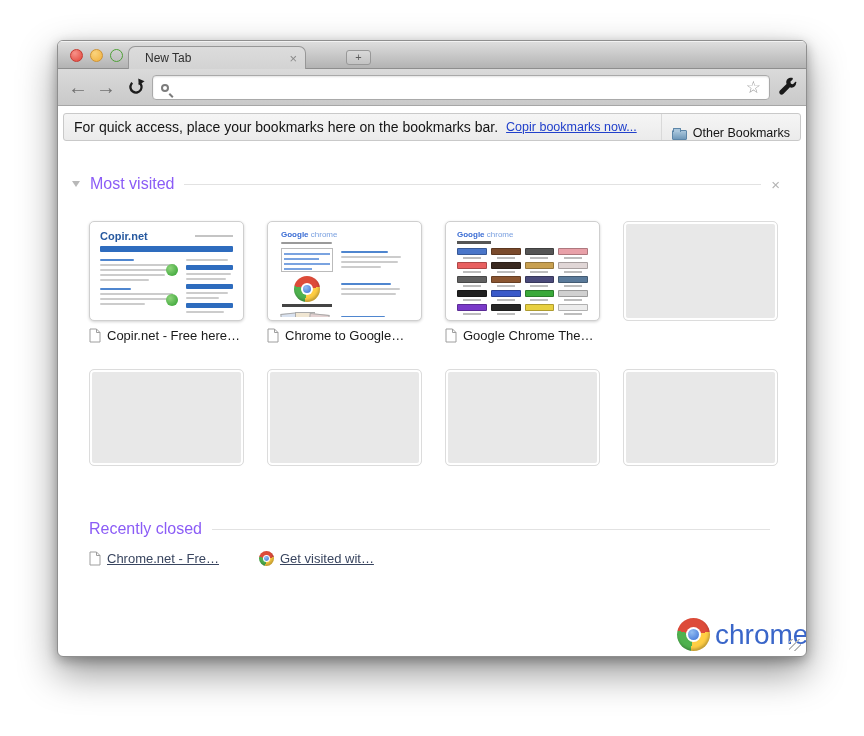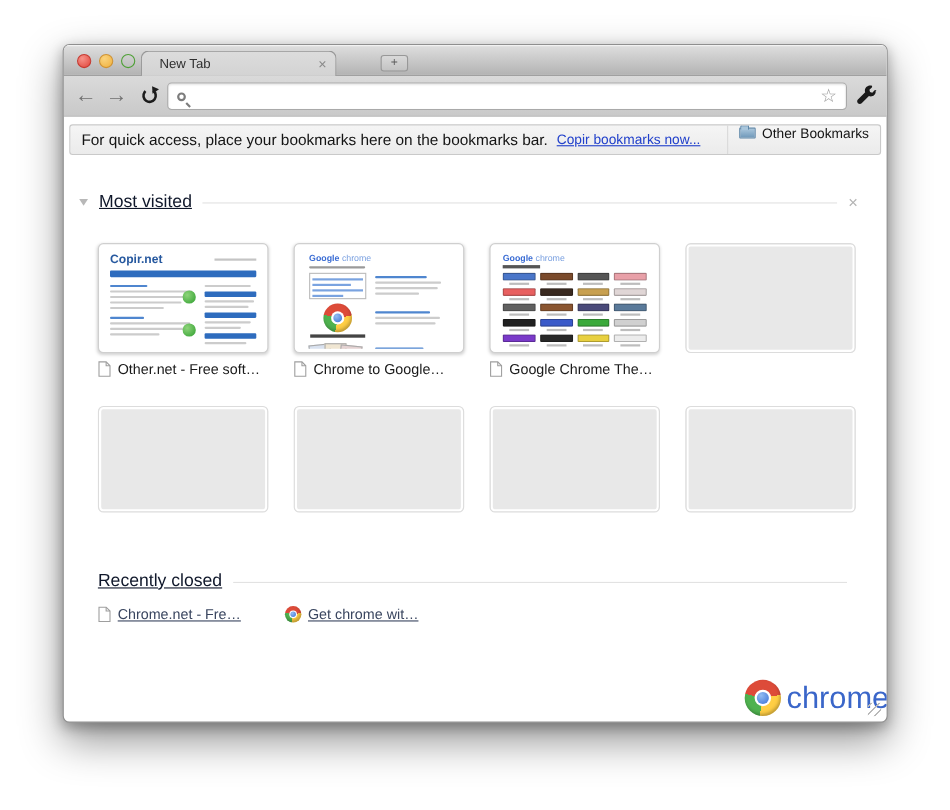--- a/index.html
+++ b/index.html
@@ -46,29 +46,29 @@
   .omni-input{ flex:1; border:none; outline:none; font-size:13px; margin-left:7px; background:transparent; }
   .star{ font-size:17px; color:#9a9a9a; flex:none; }
   .wrench{ position:absolute; right:7px; top:8px; width:22px; height:22px; }
 
   
   .bm-bar{ position:absolute; left:5px; right:5px; top:72px; height:28px;
     background:linear-gradient(#f5f5f5,#ebebeb); border:1px solid #c9c9c9; border-radius:3px;
     display:flex; align-items:center; padding:0 10px; }
   .bm-msg{ font-size:14px; color:#141414; }
   .bm-link{ font-size:12.5px; color:#2140cb; text-decoration:underline; margin-left:8px; cursor:pointer; }
-  .other-bm{ margin-left:auto; display:flex; align-items:flex-start; gap:6px; padding-left:10px; border-left:1px solid #d9d9d9; height:100%; }
+  .other-bm{ margin-left:auto; display:flex; align-items:flex-end; gap:6px; padding-left:10px; border-left:1px solid #d9d9d9; height:100%; }
   .folder{ width:15px; height:10px; background:linear-gradient(#a9c6dc,#7099ba); border:1px solid #5d86a8; border-radius:1px; position:relative; margin-top:2px;}
   .folder::before{ content:""; position:absolute; left:0; top:-3px; width:6px; height:3px; background:#a9c6dc; border:1px solid #5d86a8; border-bottom:none; border-radius:1px 1px 0 0; }
   .other-bm-label{ font-size:12.5px; color:#141414; }
 
   
   .section-head{ position:absolute; left:14px; right:26px; height:18px; display:flex; align-items:center; }
   .disclosure{ width:0; height:0; border-left:4.5px solid transparent; border-right:4.5px solid transparent; border-top:6px solid #b8b8b8; margin-right:10px; }
-  .section-title{ font-size:16px; color:#0f172a; white-space:nowrap;text-decoration:underline; }
+  .section-title{ font-size:16px; color:#8b5cf6; white-space:nowrap; }
   .head-rule{ flex:1; border-top:1px solid #e2e2e2; margin:0 10px; }
   .section-close{ font-size:15px; color:#b3b3b3; line-height:1; cursor:pointer; }
 
   .tiles-row{ position:absolute; left:31px; width:689px; display:flex; gap:23px; }
   .tile{ width:155px; height:100px; border-radius:5px; flex:none; }
   .tile.filled{ background:#fff; border:1px solid #cfcfcf; padding:3px; box-shadow:0 1px 3px rgba(0,0,0,.18); cursor:pointer; }
   .tile.empty{ background:#e8e8e8; border:1px solid #dcdcdc; box-shadow:inset 0 0 0 2px #fff; height:97px; }
   .thumb{ width:100%; height:100%; background:#fff; overflow:hidden; position:relative; }
 
   .labels-row{ position:absolute; left:31px; width:689px; display:flex; gap:23px; }
@@ -363,21 +363,21 @@
 
     <div class="tile empty" style="height:100px;"></div>
   </div>
 
   <div class="labels-row" style="top:287px;">
     <div class="tile-label">
       <svg class="doc-icon" width="12" height="15" viewBox="0 0 12 15">
         <path d="M1 1 h6.5 L11 4.5 V14 H1 Z" fill="#fff" stroke="#9e9e9e"></path>
         <path d="M7.5 1 V4.5 H11" fill="none" stroke="#9e9e9e"></path>
       </svg>
-      <span>Other.net - Free soft…</span>
+      <span>Copir.net - Free here…</span>
     </div>
     <div class="tile-label">
       <svg class="doc-icon" width="12" height="15" viewBox="0 0 12 15">
         <path d="M1 1 h6.5 L11 4.5 V14 H1 Z" fill="#fff" stroke="#9e9e9e"></path>
         <path d="M7.5 1 V4.5 H11" fill="none" stroke="#9e9e9e"></path>
       </svg>
       <span>Chrome to Google…</span>
     </div>
     <div class="tile-label">
       <svg class="doc-icon" width="12" height="15" viewBox="0 0 12 15">
@@ -402,21 +402,21 @@
   <div class="rc-items" style="top:510px;">
     <div class="rc-item">
       <svg class="doc-icon" width="12" height="15" viewBox="0 0 12 15">
         <path d="M1 1 h6.5 L11 4.5 V14 H1 Z" fill="#fff" stroke="#9e9e9e"></path>
         <path d="M7.5 1 V4.5 H11" fill="none" stroke="#9e9e9e"></path>
       </svg>
       <span>Chrome.net - Fre…</span>
     </div>
     <div class="rc-item">
       <span class="ball" style="width:15px;height:15px;"></span>
-      <span>Get chrome wit…</span>
+      <span>Get visited wit…</span>
     </div>
   </div>
 
   <div class="footer-logo">
     <span class="ball ball-lg"></span>
     <span class="wordmark">chrome</span>
   </div>
 
   <div class="grip"></div>
 </div>

